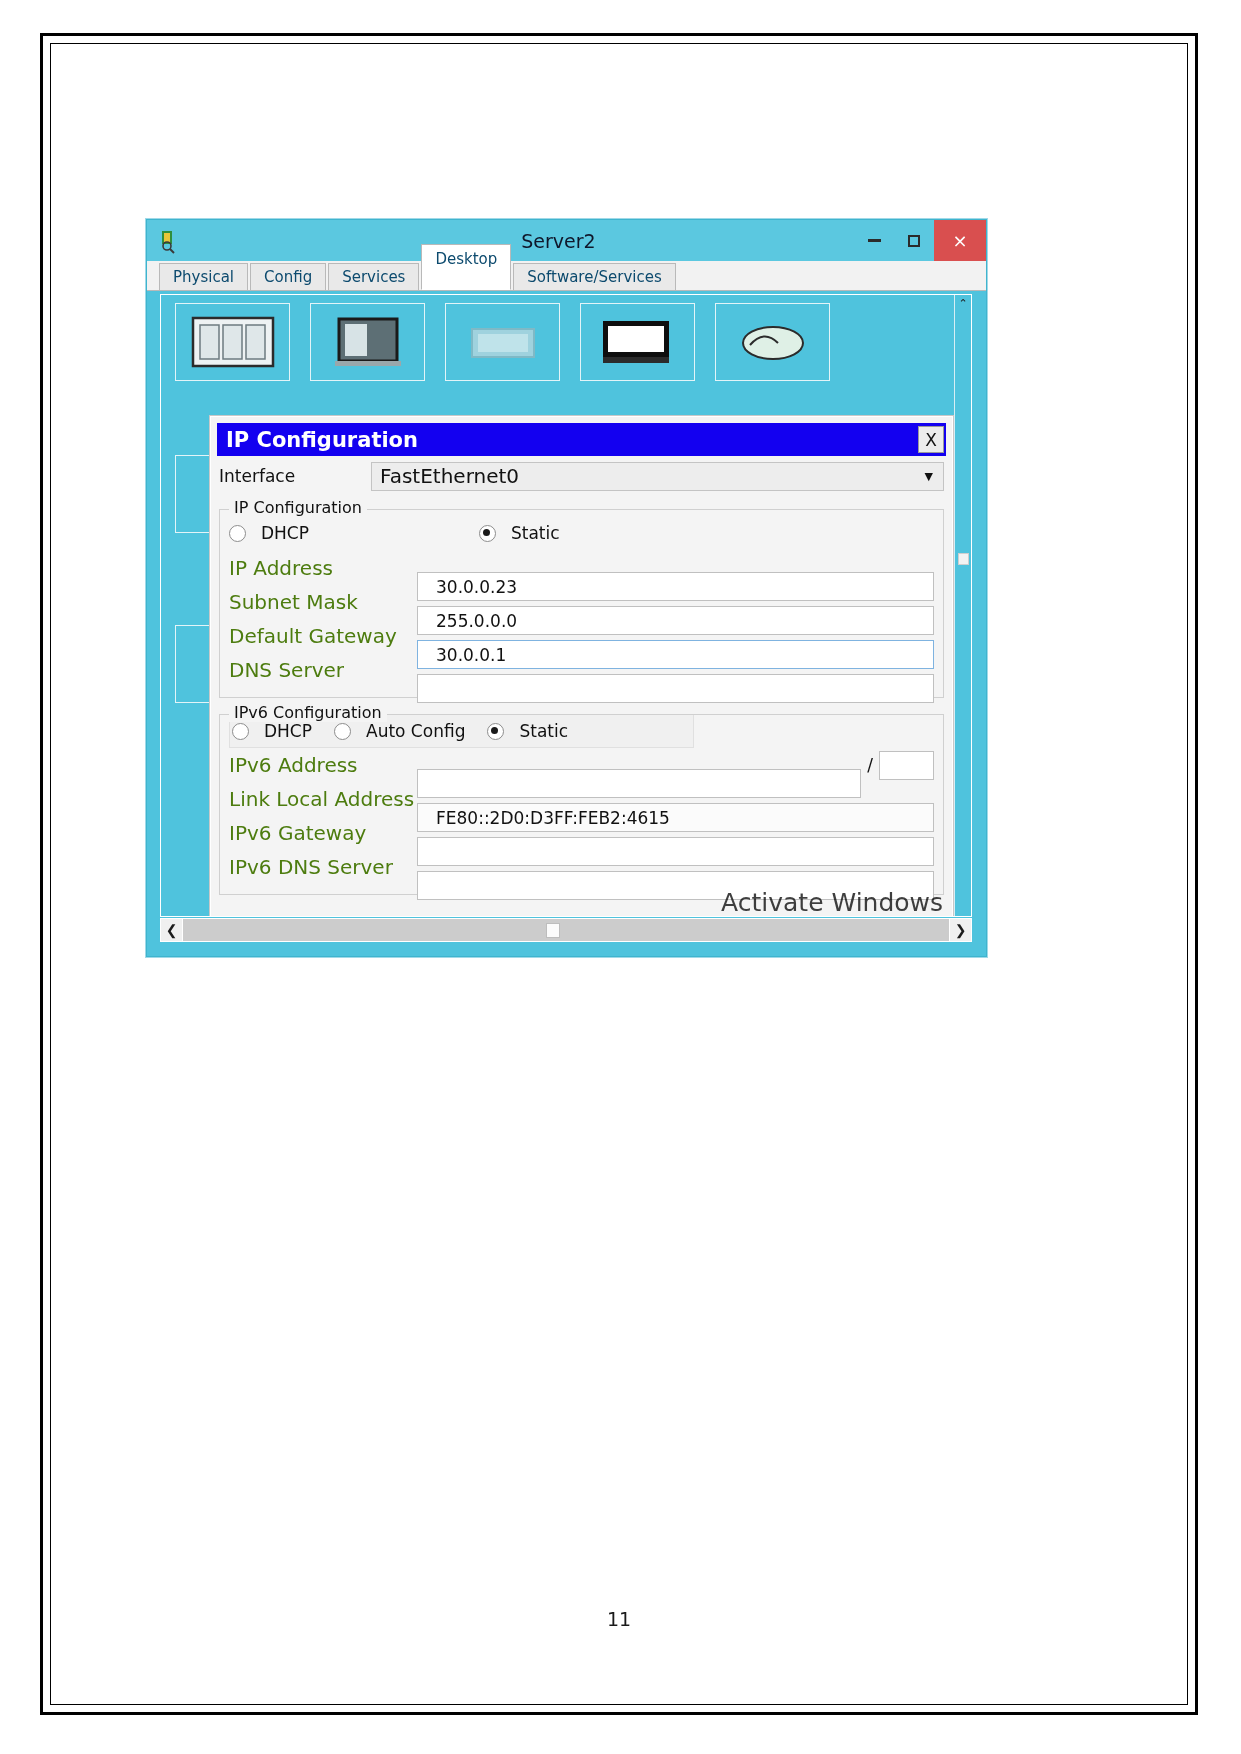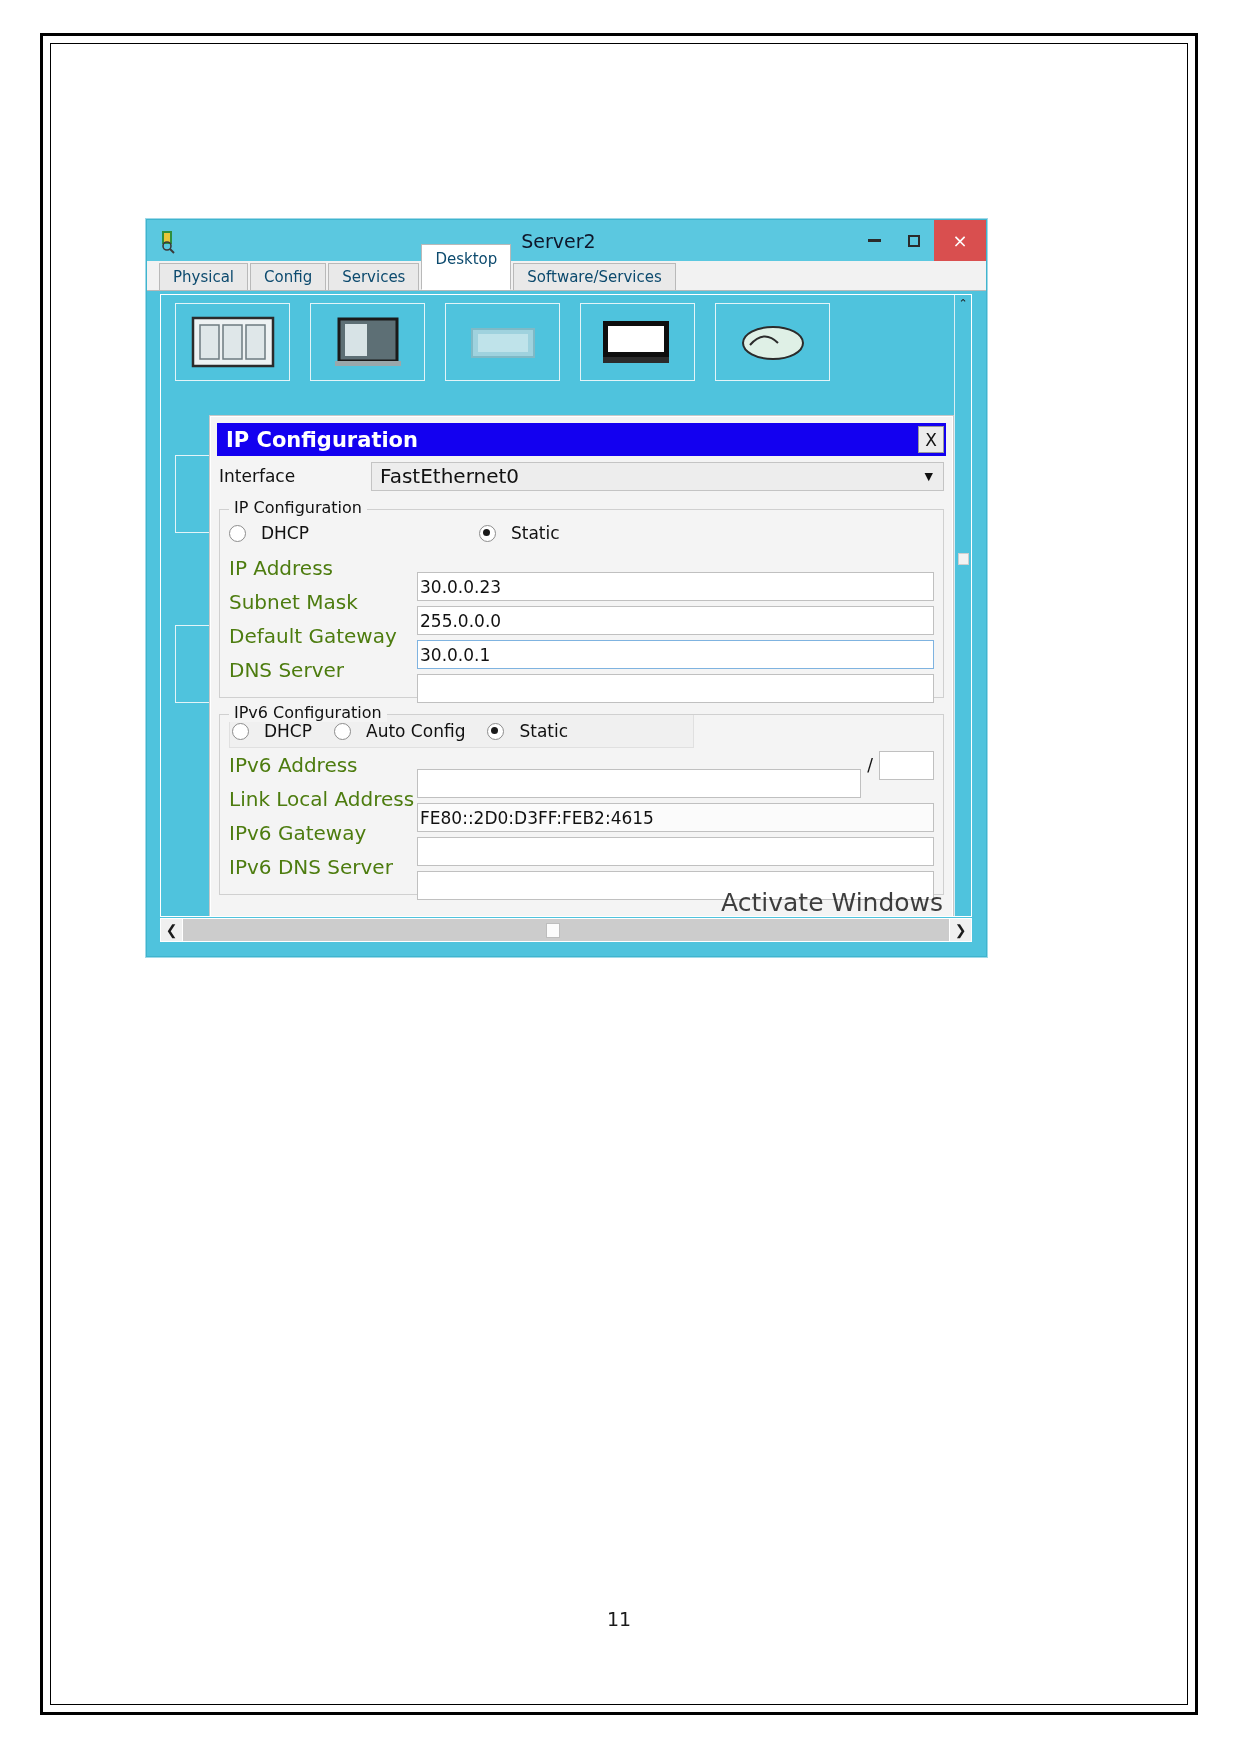--- a/index.html
+++ b/index.html
@@ -464,21 +464,21 @@
     white-space: nowrap;
   }
   .textbox {
     flex: 1;
     height: 29px;
     background: #ffffff;
     border: 1px solid #c0c0c0;
     box-sizing: border-box;
     display: flex;
     align-items: center;
-    padding-left: 2px;
+    padding-left: 18px;
     font-size: 17px;
     color: #111;
     font-family: "DejaVu Sans", sans-serif;
     margin-top: 37px;
   }
   .textbox.focused {
     border: 1px solid #7fb3e0;
   }
   .textbox.readonly {
     background: #fbfbfb;

